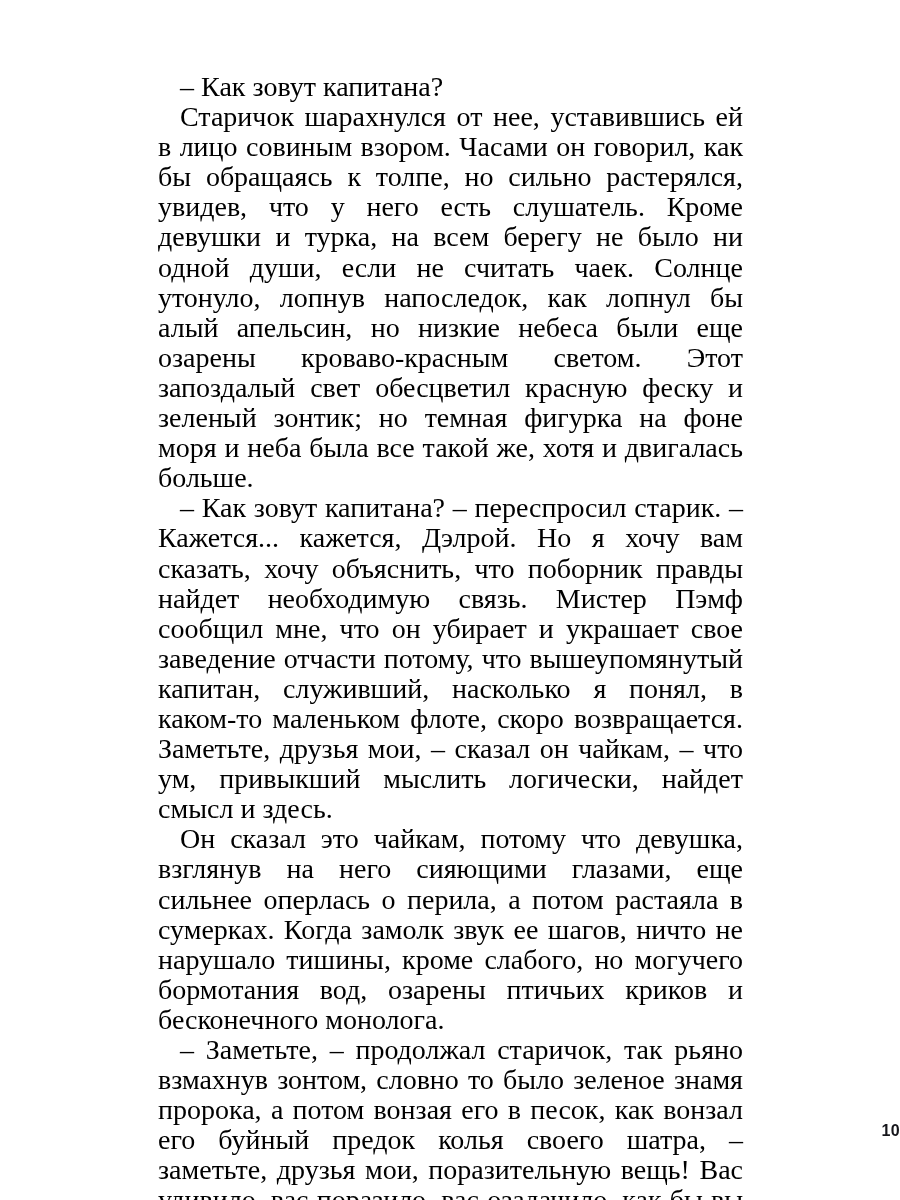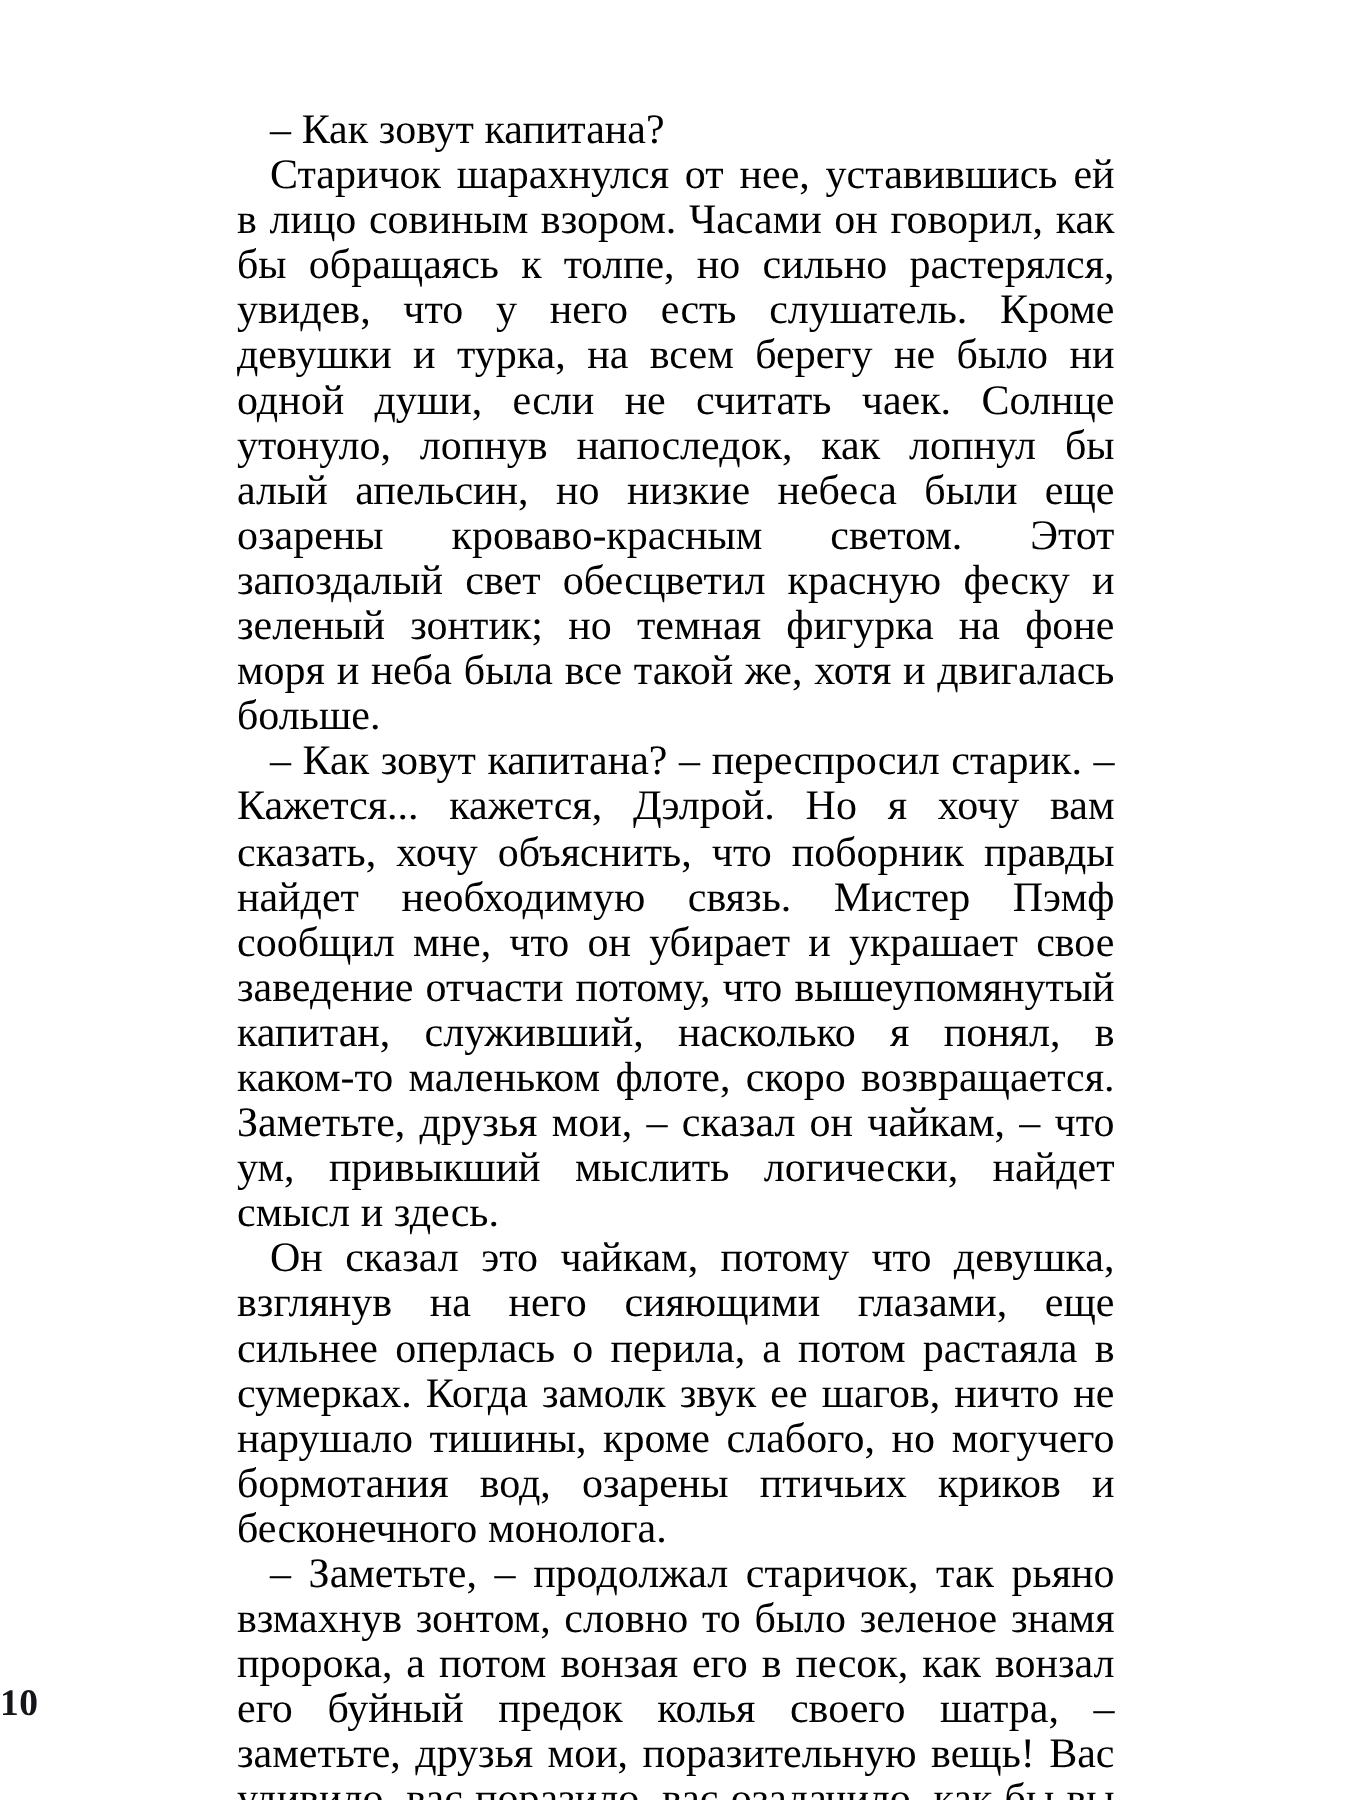--- a/index.html
+++ b/index.html
@@ -33,23 +33,23 @@
   .para {
     margin: 0;
     text-indent: 22px;
     text-align: justify;
   }
   .page-number {
     position: absolute;
     left: 0;
     right: 0;
     top: 1122px;
-    text-align: left;
-    font-family: Liberation Serif, serif;
-    font-size: 25px;
+    text-align: right;
+    font-family: Liberation Sans, sans-serif;
+    font-size: 16px;
     font-weight: bold;
     color: #15151a;
     letter-spacing: 0.4px;
   }
 </style>
 </head>
 <body>
 
 <div class="page">
 

